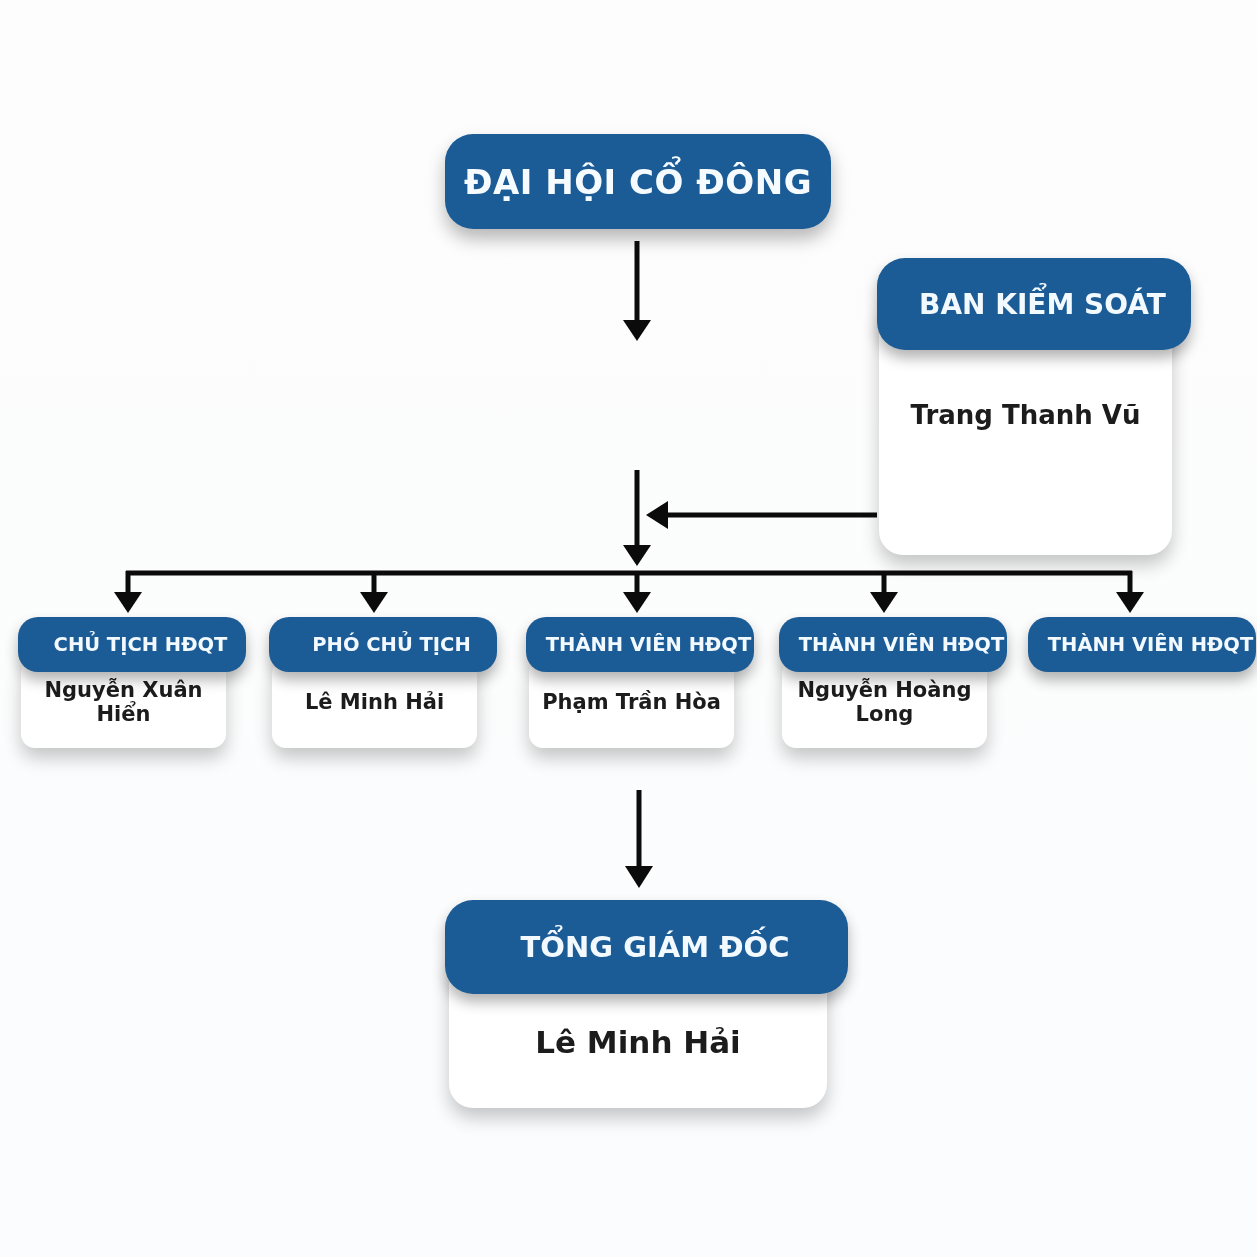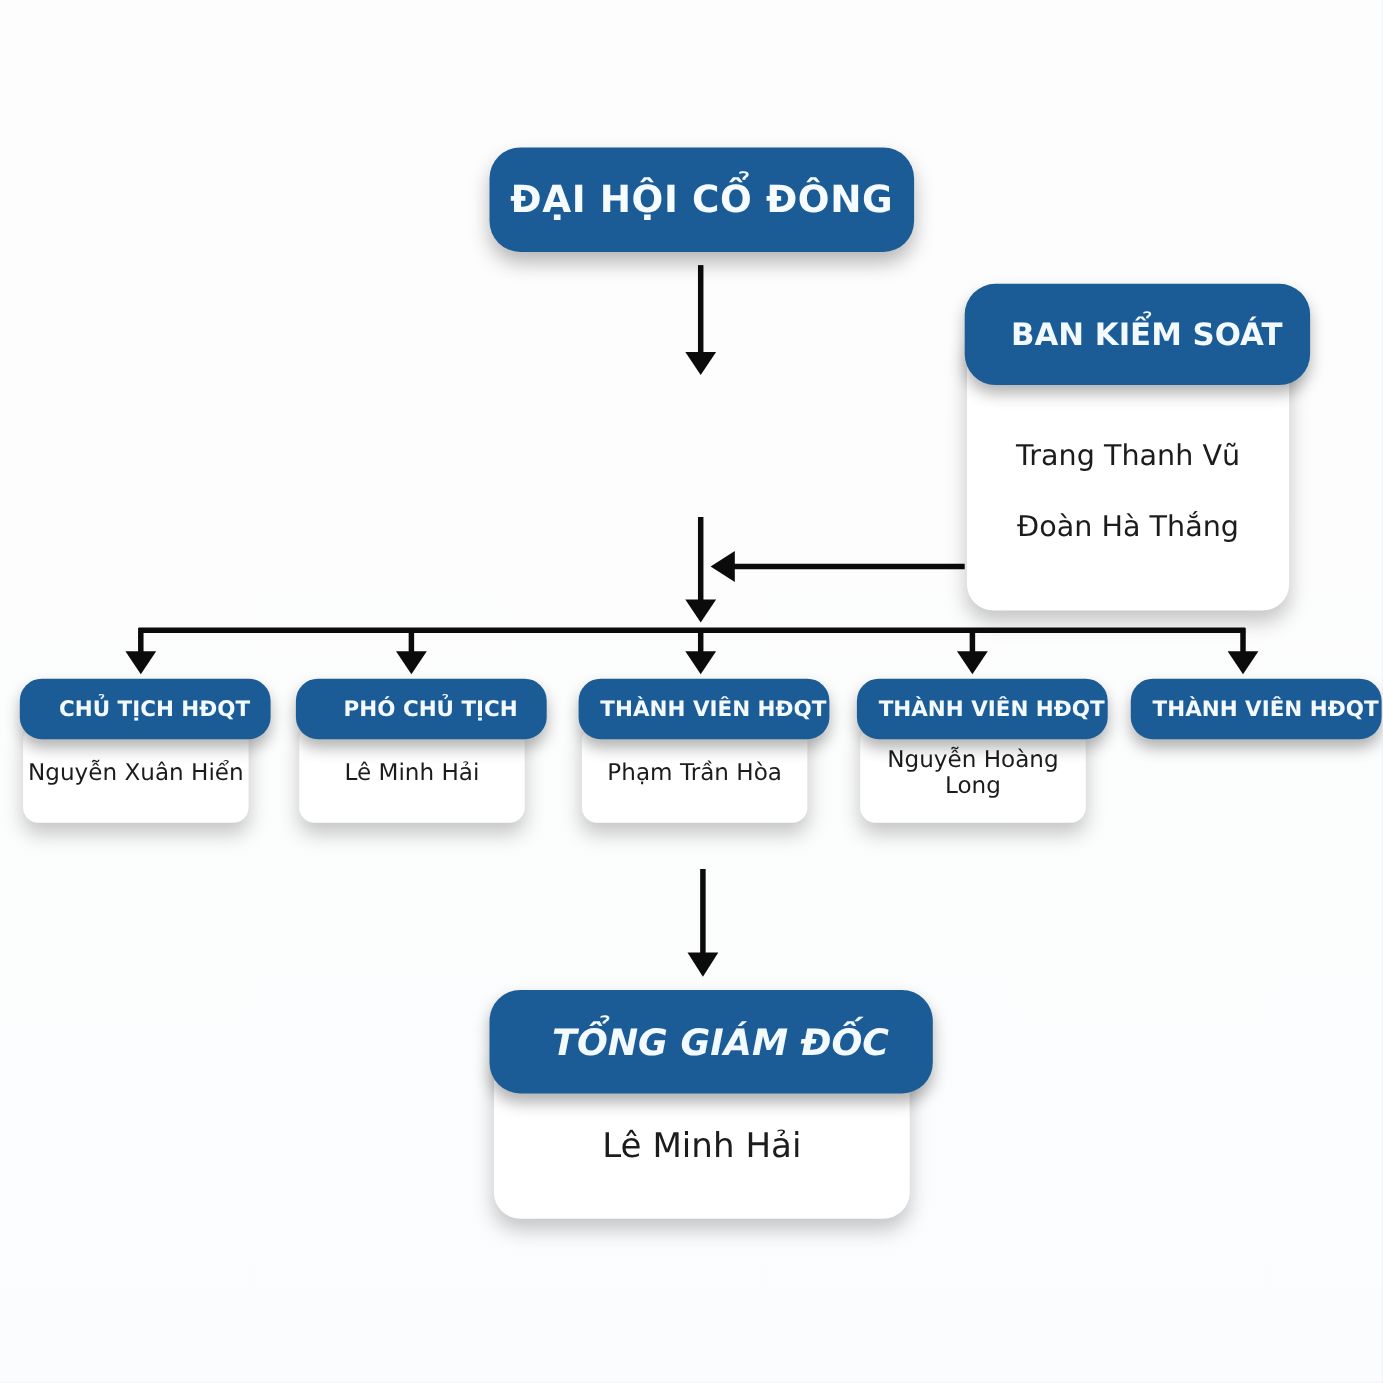--- a/index.html
+++ b/index.html
@@ -48,42 +48,41 @@
     white-space:nowrap;
     padding-left:17px;
   }
   .card .body{
     position:absolute;
     background:var(--card);
     border-radius:14px;
     box-shadow:0 10px 18px rgba(0,0,0,.22);
     z-index:1;
     color:var(--text);
-    font-weight:400;
+    font-weight:700;
     text-align:center;
-    gap:25px;
   }
 
   
   .bks{left:877px;top:258px;width:297px;height:297px;}
   .bks .hdr{height:92px;font-size:28px;border-radius:28px;}
   .bks .body{left:2px;top:40px;width:293px;height:257px;border-radius:24px;
              display:flex;flex-direction:column;justify-content:flex-start;
              padding-top:98px;box-sizing:border-box;font-size:26px;line-height:39px;}
 
   
   .member{width:211px;height:133px;}
   .member .hdr{height:55px;font-size:19.5px;border-radius:20px;}
   .member .body{left:3px;top:42px;width:205px;height:89px;
                 display:flex;align-items:center;justify-content:center;
                 font-size:21px;padding-bottom:4px;box-sizing:border-box;}
 
   
   .ceo{left:445px;top:900px;width:386px;height:208px;}
-  .ceo .hdr{height:94px;font-size:33px;border-radius:28px;font-style:italic;}
+  .ceo .hdr{height:94px;font-size:29px;border-radius:28px;}
   .ceo .body{left:4px;top:50px;width:378px;height:158px;border-radius:24px;
              display:flex;align-items:center;justify-content:center;
              font-size:31px;padding-top:26px;box-sizing:border-box;}
 </style>
 </head>
 <body>
 
 <div class="stage">
 
   <svg class="connectors" width="1257" height="1257" viewBox="0 0 1257 1257" aria-hidden="true">
@@ -137,21 +136,20 @@
   </svg>
 
   <div class="pill big" style="left:445px;top:118px;width:386px;height:95px;margin-top:16px;">
     <span>ĐẠI HỘI CỔ ĐÔNG</span>
   </div>
 
 
   <div class="card bks">
     <div class="body">
       <div>Trang Thanh Vũ</div>
-      <div>Đoàn Hà Thắng</div>
     </div>
     <div class="hdr">BAN KIỂM SOÁT</div>
   </div>
 
   <div class="card member" style="left:18px;top:617px;">
     <div class="body">Nguyễn Xuân Hiển</div>
     <div class="hdr">CHỦ TỊCH HĐQT</div>
   </div>
 
   <div class="card member" style="left:269px;top:617px;">

